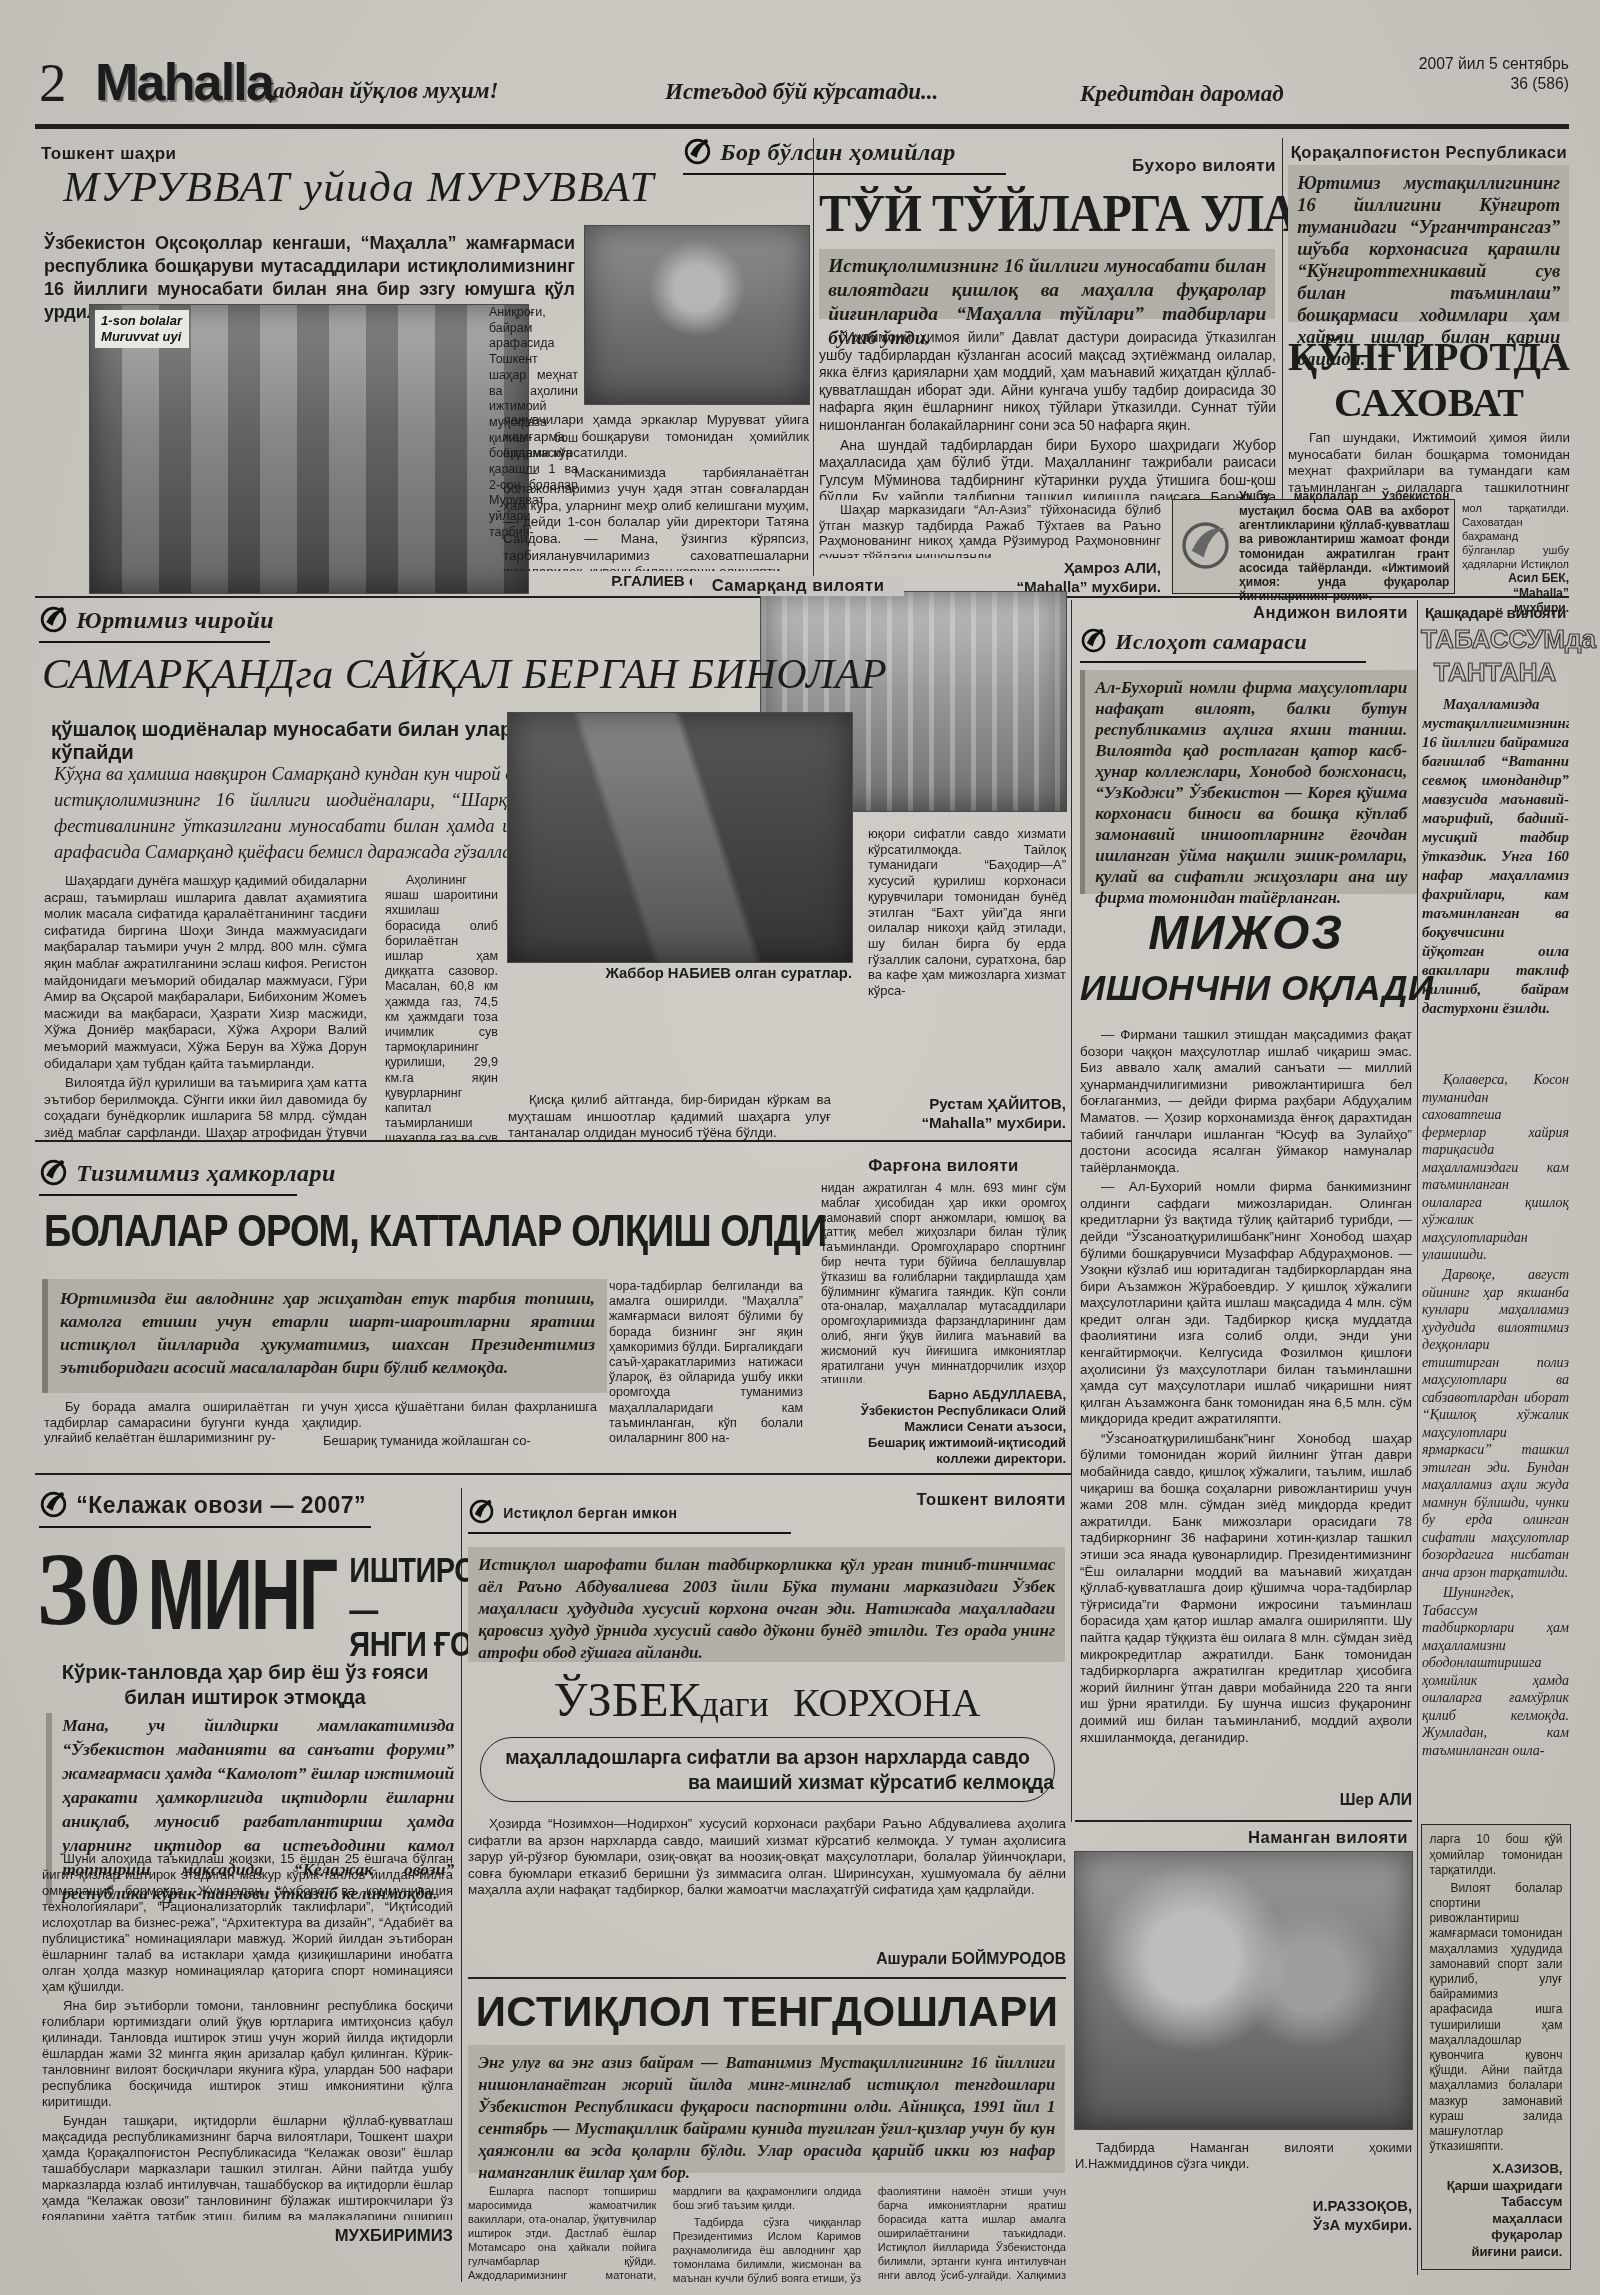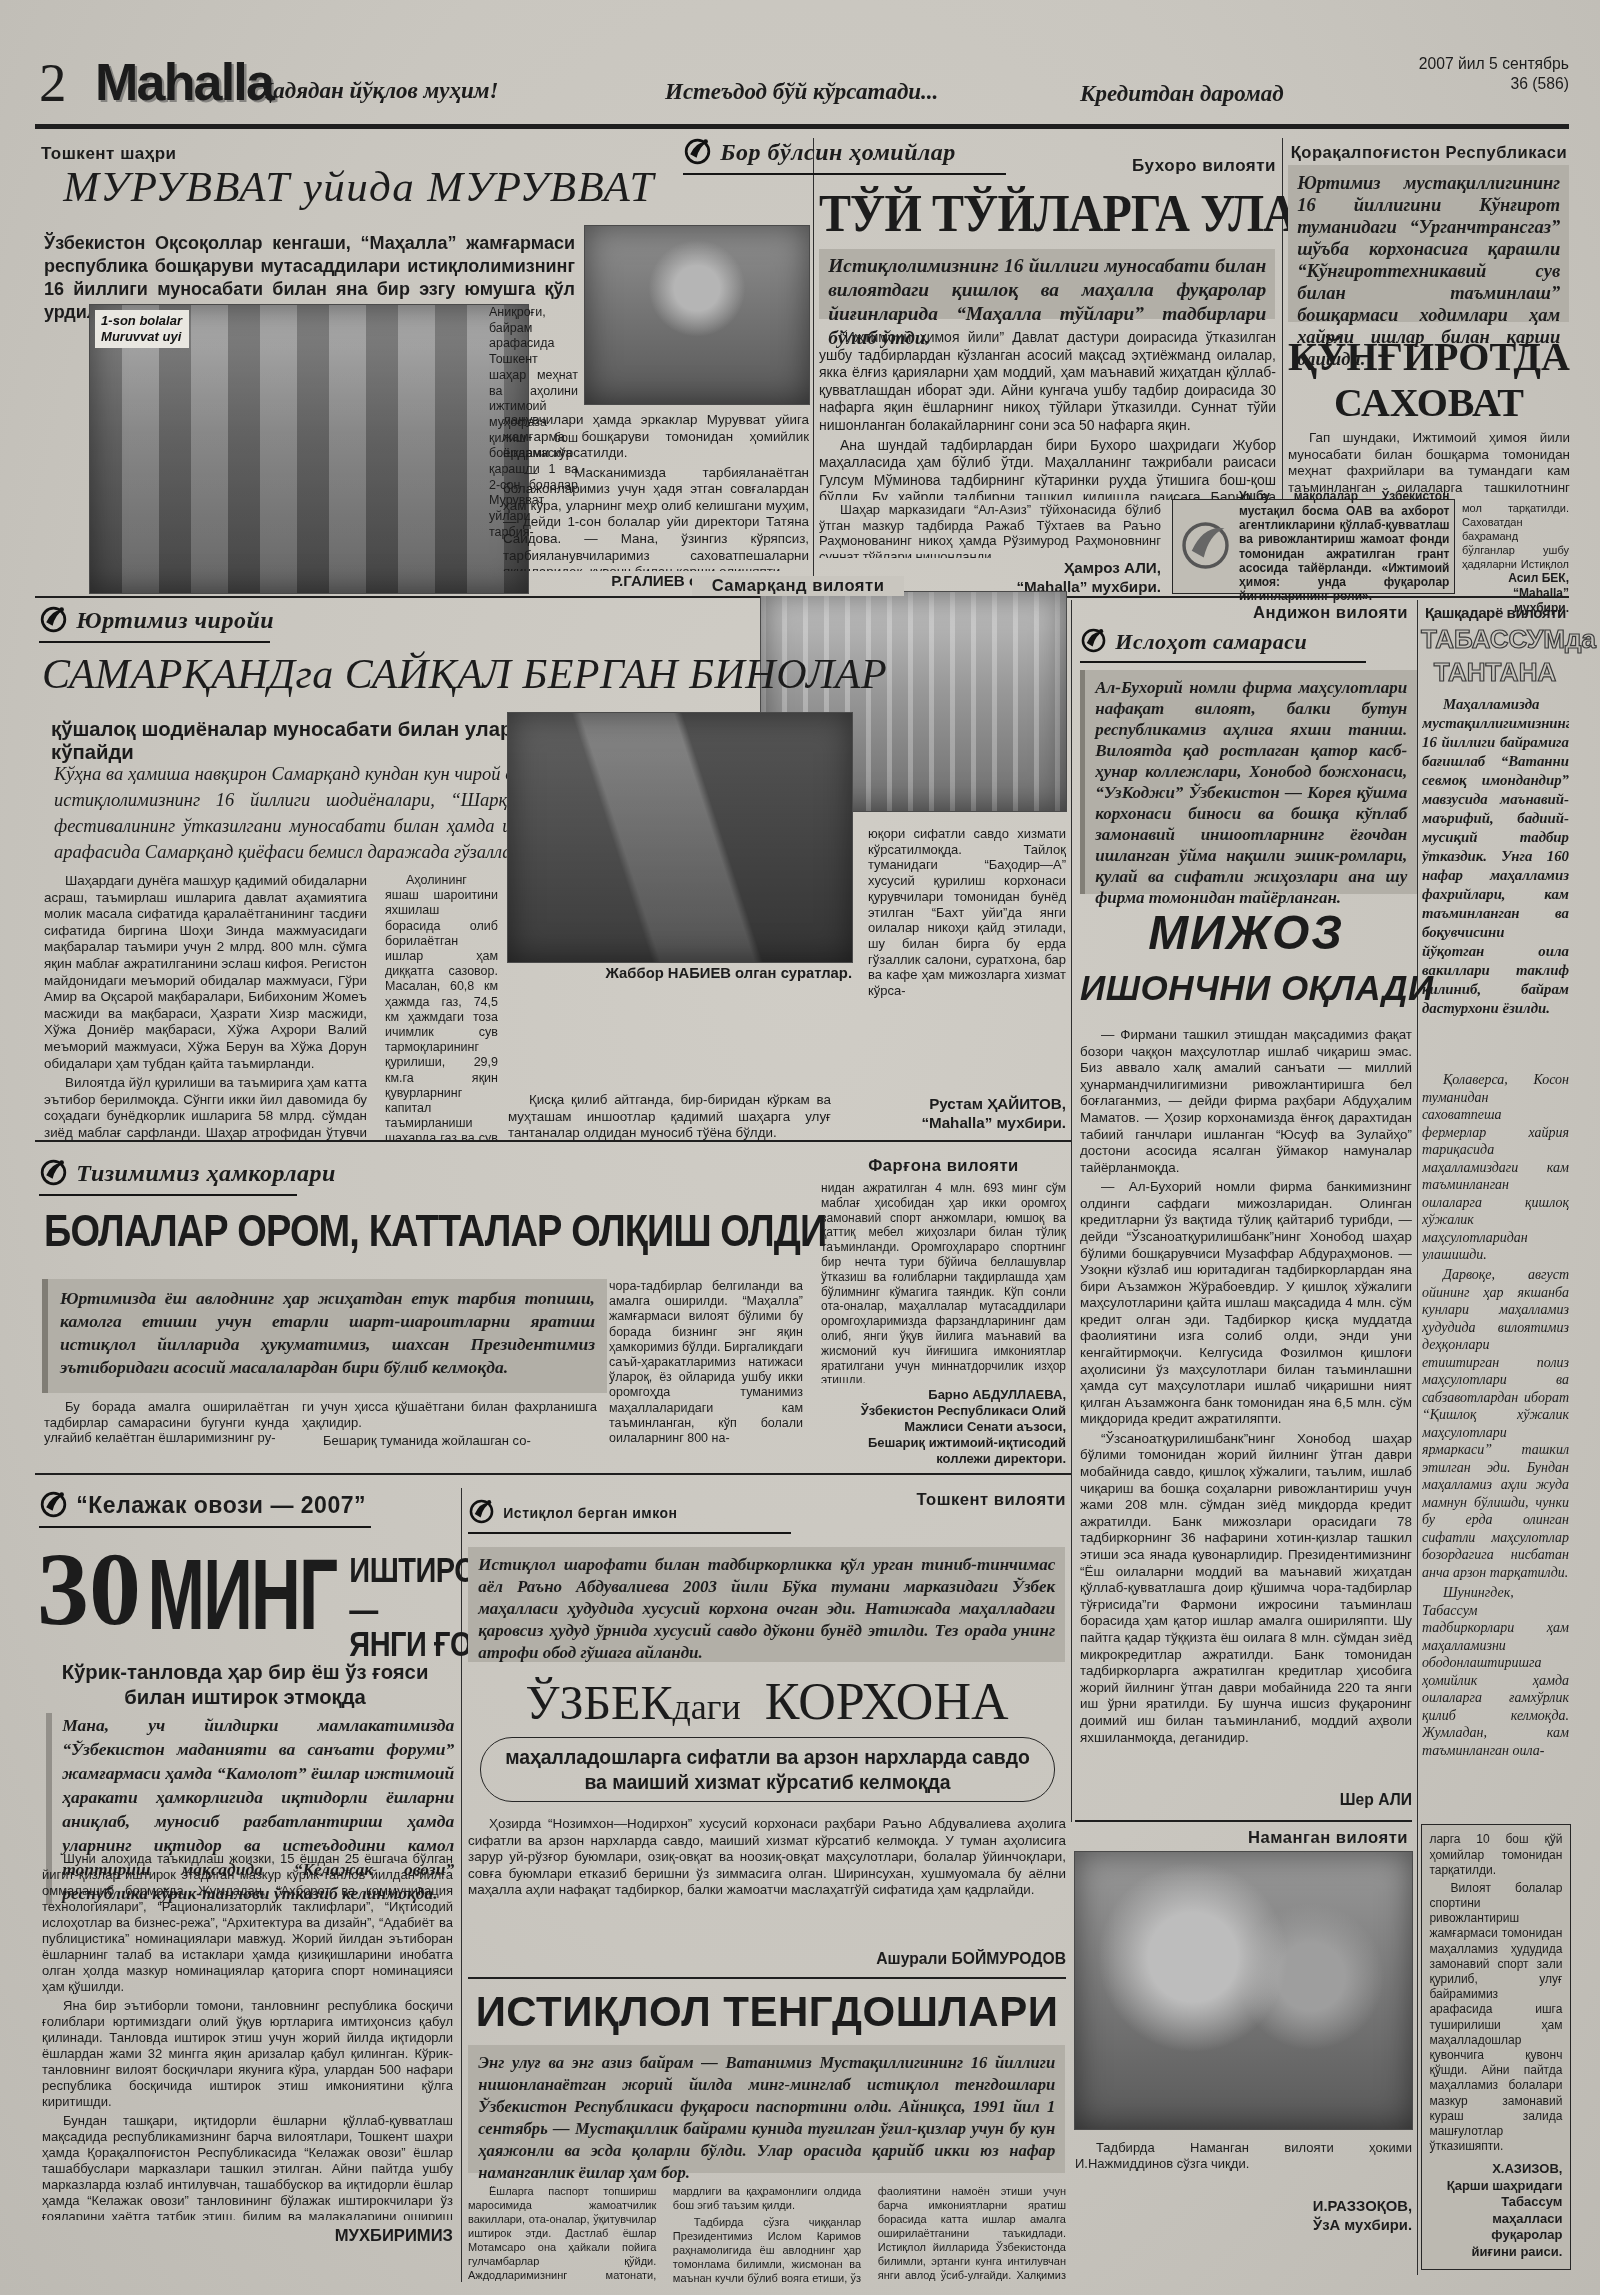--- a/index.html
+++ b/index.html
@@ -320,25 +320,25 @@
       <svg width="27" height="27" viewBox="0 0 64 64">
           <circle cx="32" cy="32" r="25" fill="none" stroke="#111" stroke-width="6"></circle>
           <path d="M16 38 Q30 8 54 12 Q36 20 30 46 Z" fill="#111"></path>
           <circle cx="50" cy="10" r="5" fill="#111"></circle>
         </svg>
     </span>
     <span class="t" style="font-family:var(--sans);font-style:normal;font-size:14px;">Истиқлол берган имкон</span>
   </div>
   <div class="abs shade ital-serif just" style="left:468px;top:1547px;width:577px;height:102px;padding:6.5px 10.2px;font-size:17px;font-weight:700;line-height:22px;">Истиқлол шарофати билан тадбиркорликка қўл урган тиниб-тинчимас аёл Раъно Абдувалиева 2003 йили Бўка тумани марказидаги Ўзбек маҳалласи ҳудудида хусусий корхона очган эди. Натижада маҳалладаги қаровсиз ҳудуд ўрнида хусусий савдо дўкони бунёд этилди. Тез орада унинг атрофи обод гўшага айланди.</div>
   <div class="abs center" style="left:468px;top:1672px;width:598px;font-family:var(--serif);">
-    <span style="font-size:48px;">ЎЗБЕК</span><span style="font-size:36px;">даги</span><span style="font-size:48px;">&nbsp;&nbsp;</span><span style="font-size:52px;">КОРХОНА</span>
+    <span style="font-size:48px;">ЎЗБЕК</span><span style="font-size:36px;">даги</span><span style="font-size:48px;">&nbsp;&nbsp;</span><span style="font-size:40px;">КОРХОНА</span>
   </div>
   <div class="abs center" style="left:480px;top:1737px;width:575px;height:65px;border:1.4px solid #262626;border-radius:32px;padding-top:7.4px;box-sizing:border-box;">
     <div style="font:700 19.4px var(--sans);line-height:25px;">маҳалладошларга сифатли ва арзон нархларда савдо</div>
-    <div style="font:700 19.4px var(--sans);line-height:25px;">ва маиший хизмат кўрсатиб келмоқда</div>
+    <div style="font:700 19.4px var(--sans);line-height:25px;text-align:right;">ва маиший хизмат кўрсатиб келмоқда</div>
   </div>
   <div class="abs just clip" style="left:468px;top:1816px;width:598px;height:132px;font:400 13.4px var(--sans);line-height:16.6px;">
     <p class="art">Ҳозирда “Нозимхон—Нодирхон” хусусий корхонаси раҳбари Раъно Абдувалиева аҳолига сифатли ва арзон нархларда савдо, маиший хизмат кўрсатиб келмоқда. У туман аҳолисига зарур уй-рўзғор буюмлари, озиқ-овқат ва ноозиқ-овқат маҳсулотлари, болалар ўйинчоқлари, совға буюмлари етказиб беришни ўз зиммасига олган. Ширинсухан, хушмуомала бу аёлни маҳалла аҳли нафақат тадбиркор, балки жамоатчи маслаҳатгўй сифатида ҳам қадрлайди.</p>
   </div>
   <div class="abs byline" style="left:468px;top:1950px;width:598px;font-size:15.7px;">Ашурали БОЙМУРОДОВ</div>
   <div class="hr" style="left:468px;top:1977px;width:598px;height:1.8px;"></div>
 
   <div class="abs center" style="left:468px;top:1988px;width:598px;font:900 42px var(--sans);letter-spacing:0.5px;white-space:nowrap;">ИСТИҚЛОЛ ТЕНГДОШЛАРИ</div>
   <div class="abs shade ital-serif just" style="left:468px;top:2045px;width:577px;height:115px;padding:6.5px 10.2px;font-size:16.6px;font-weight:700;line-height:22px;">Энг улуғ ва энг азиз байрам — Ватанимиз Мустақиллигининг 16 йиллиги нишонланаётган жорий йилда минг-минглаб истиқлол тенгдошлари Ўзбекистон Республикаси фуқароси паспортини олди. Айниқса, 1991 йил 1 сентябрь — Мустақиллик байрами кунида туғилган ўғил-қизлар учун бу кун ҳаяжонли ва эсда қоларли бўлди. Улар орасида қарийб икки юз нафар наманганлик ёшлар ҳам бор.</div>
   <div class="abs just clip" style="left:468px;top:2184px;width:598px;height:102px;font:400 11px var(--sans);line-height:14px;column-count:3;column-gap:16.6px;column-fill:auto;">

